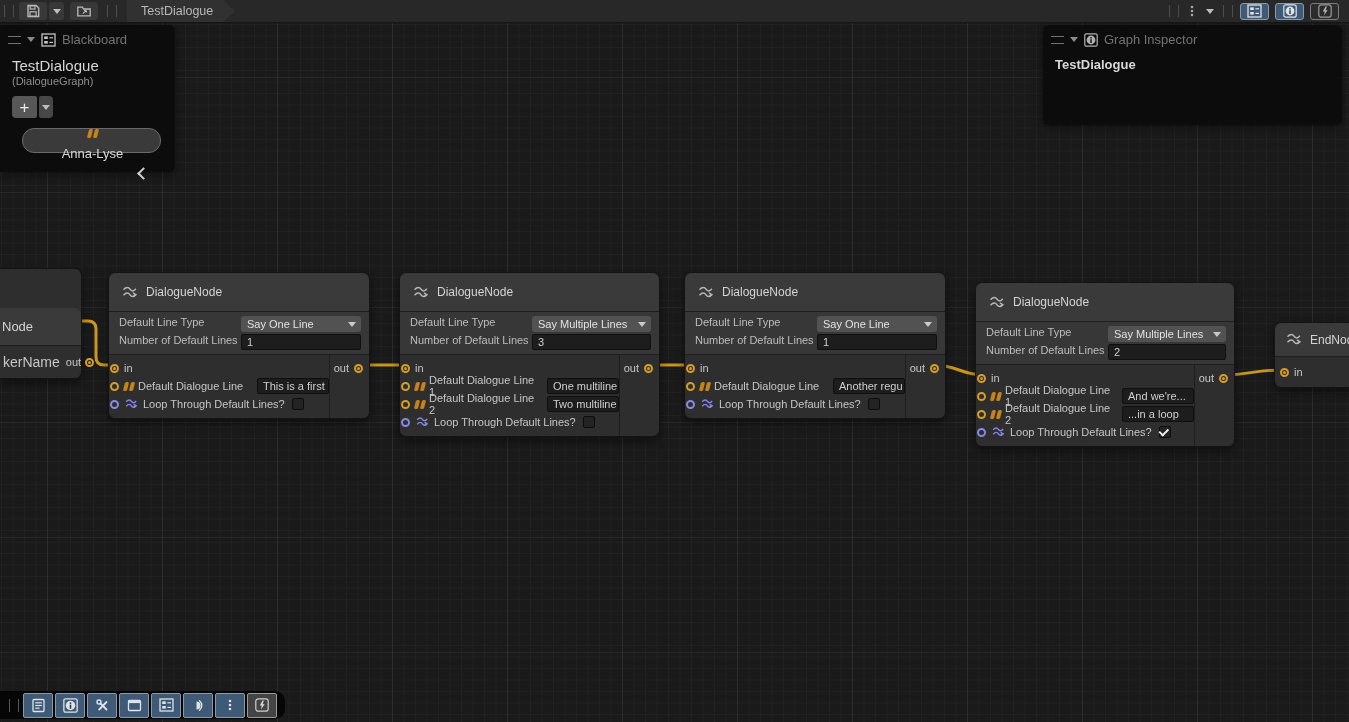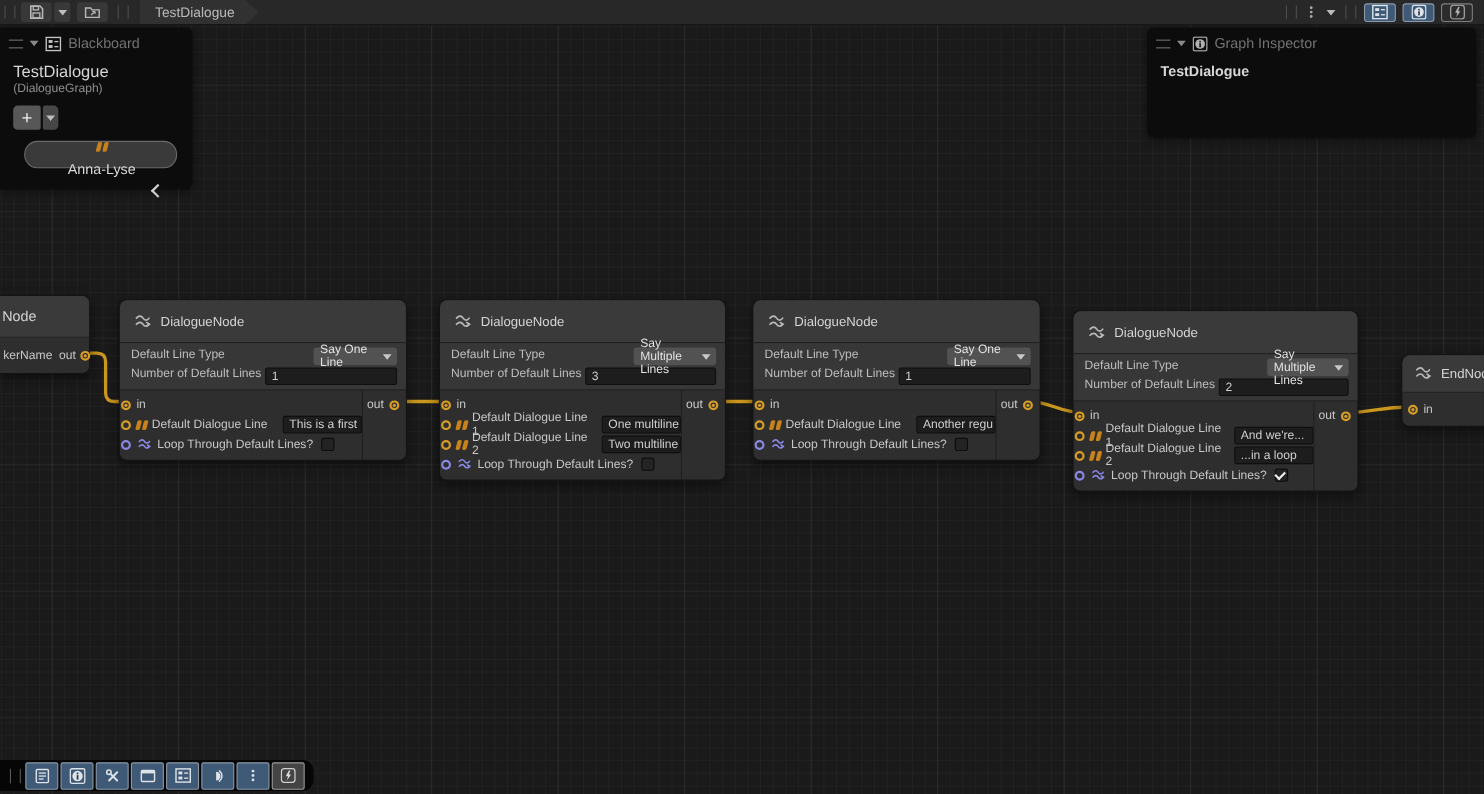--- a/index.html
+++ b/index.html
@@ -51,44 +51,44 @@
   .gi-sel{font-size:13px;font-weight:bold;color:#d8d8d8;padding:6px 12px;}
   
   .node{position:absolute;z-index:3;background:#2e2e2e;border:1px solid #141414;border-radius:7px;
         box-shadow:0 4px 10px rgba(0,0,0,.45);color:#c6c6c6;font-size:11px;box-sizing:border-box;}
   .node-title{display:flex;align-items:center;gap:8px;height:38px;padding:0 12px;background:#3a3a3a;
         border-bottom:1px solid #1e1e1e;border-radius:7px 7px 0 0;font-size:12px;color:#d4d4d4;}
   .node-props{background:#373737;border-bottom:1px solid #1e1e1e;padding:4px 8px 5px 10px;display:grid;gap:3px;}
   .prop-row{display:flex;align-items:flex-start;height:15px;}
   .prop-label{width:122px;flex:none;color:#bdbdbd;}
   .dd{flex:1;height:16px;background:#525252;border-radius:3px;display:flex;align-items:center;
-      padding:0 16px 0 6px;color:#e2e2e2;position:relative;margin-left:44px;}
+      padding:0 16px 0 6px;color:#e2e2e2;position:relative;}
   .dd::after{content:"";position:absolute;right:5px;top:6px;border:4px solid transparent;border-top:5px solid #c9c9c9;}
   .tf{height:14px;background:#1d1d1d;border:1px solid #0f0f0f;border-radius:2px;color:#cfcfcf;
       display:flex;align-items:center;padding:0 5px;overflow:hidden;white-space:nowrap;box-sizing:content-box;}
   .prop-row .tf{flex:1;}
   .node-body{position:relative;padding:4px 40px 5px 0;}
   .port-row{display:flex;align-items:center;height:18px;gap:5px;padding-left:1px;}
   .port{flex:none;width:9px;height:9px;border-radius:50%;border:2px solid #d79e27;box-sizing:border-box;position:relative;}
   .port.purple{border-color:#8a88e6;}
   .port.connected::after{content:"";position:absolute;left:50%;top:50%;width:3px;height:3px;
       margin:-1.5px 0 0 -1.5px;background:#d79e27;border-radius:50%;}
   .port-row .tf{flex:none;width:60px;margin-left:auto;margin-right:0;}
   .out-col{position:absolute;right:0;top:0;bottom:0;width:40px;border-left:1px solid #1e1e1e;padding-top:4px;box-sizing:border-box;}
   .out-row{display:flex;align-items:center;justify-content:flex-end;gap:5px;height:18px;padding-right:6px;color:#c8c8c8;}
   .cb{width:12px;height:12px;background:#232323;border:1px solid #0c0c0c;border-radius:2px;margin-left:2px;
       display:flex;align-items:center;justify-content:center;box-sizing:border-box;flex:none;}
   .check{width:7px;height:4px;border-left:2px solid #ededed;border-bottom:2px solid #ededed;transform:rotate(-45deg) translate(0,-1px);}
   .q{display:inline-flex;gap:2px;flex:none;}
   .q i{width:3.5px;height:9px;background:#c8821c;border-radius:1.5px;transform:skewX(-14deg);display:block;}
   
   .spk{left:0;top:268px;width:82px;border-radius:0 7px 7px 0;border-left:none;}
-  .spk .node-title{height:37px;padding:0 4px 0 2px;border-radius:0 7px 0 0;font-size:13px;}
+  .spk .node-title{height:37px;padding:0 4px 0 2px;border-radius:0 7px 0 0;font-size:13px;margin-top:39px;}
   .spk-row{display:flex;align-items:center;height:32px;}
-  .spk-label{padding-left:3px;color:#c6c6c6;font-size:11px;}
+  .spk-label{padding-left:3px;color:#c6c6c6;font-size:14px;}
   .spk-div{width:1px;align-self:stretch;background:#1e1e1e;margin-left:auto;}
   .spk-out{display:flex;align-items:center;gap:4px;padding:0 5px 0 6px;color:#c8c8c8;}
   
   .endn{left:1274px;top:322px;width:130px;}
   .endn .node-title{height:33px;padding:0 10px;}
   .endn-body{display:flex;align-items:center;gap:5px;height:30px;padding-left:5px;}
   
   .botbar{position:absolute;left:0;top:691px;width:285px;height:28px;background:#060606;
     border-radius:0 10px 10px 0;display:flex;align-items:center;z-index:10;padding-left:5px;box-sizing:border-box;}
   .botbar .grip-v{height:13px;border-color:#585858;}

